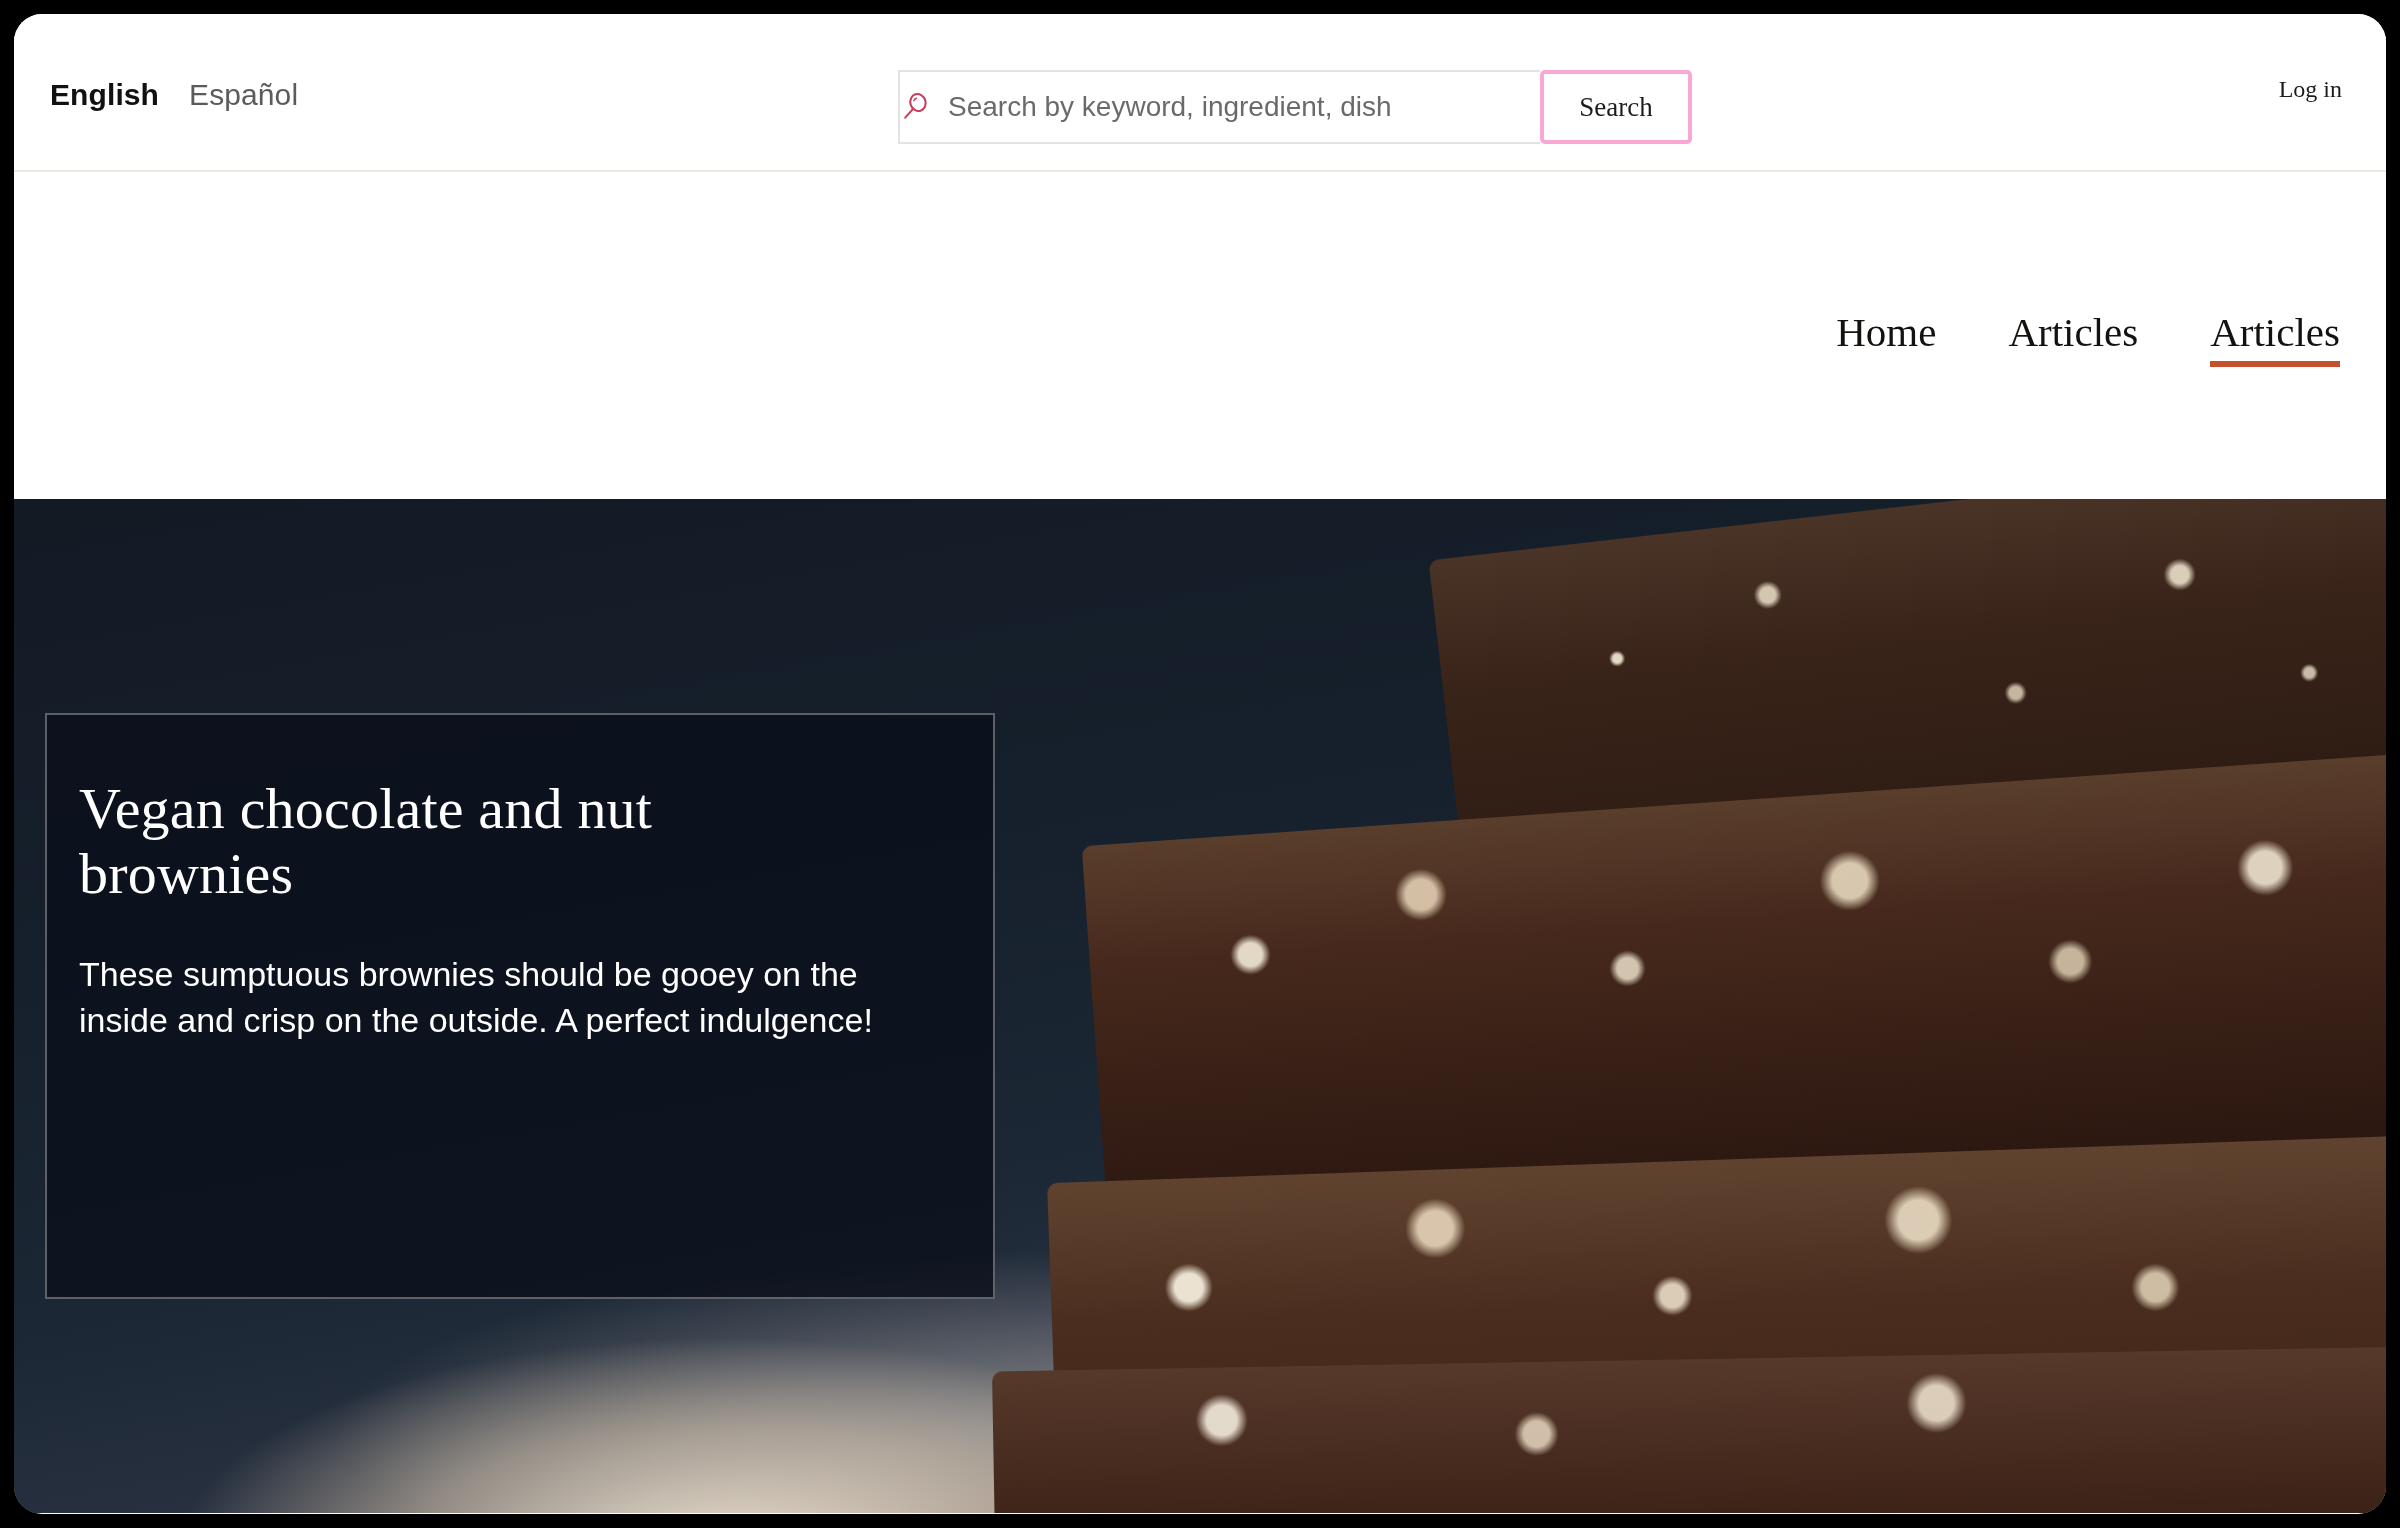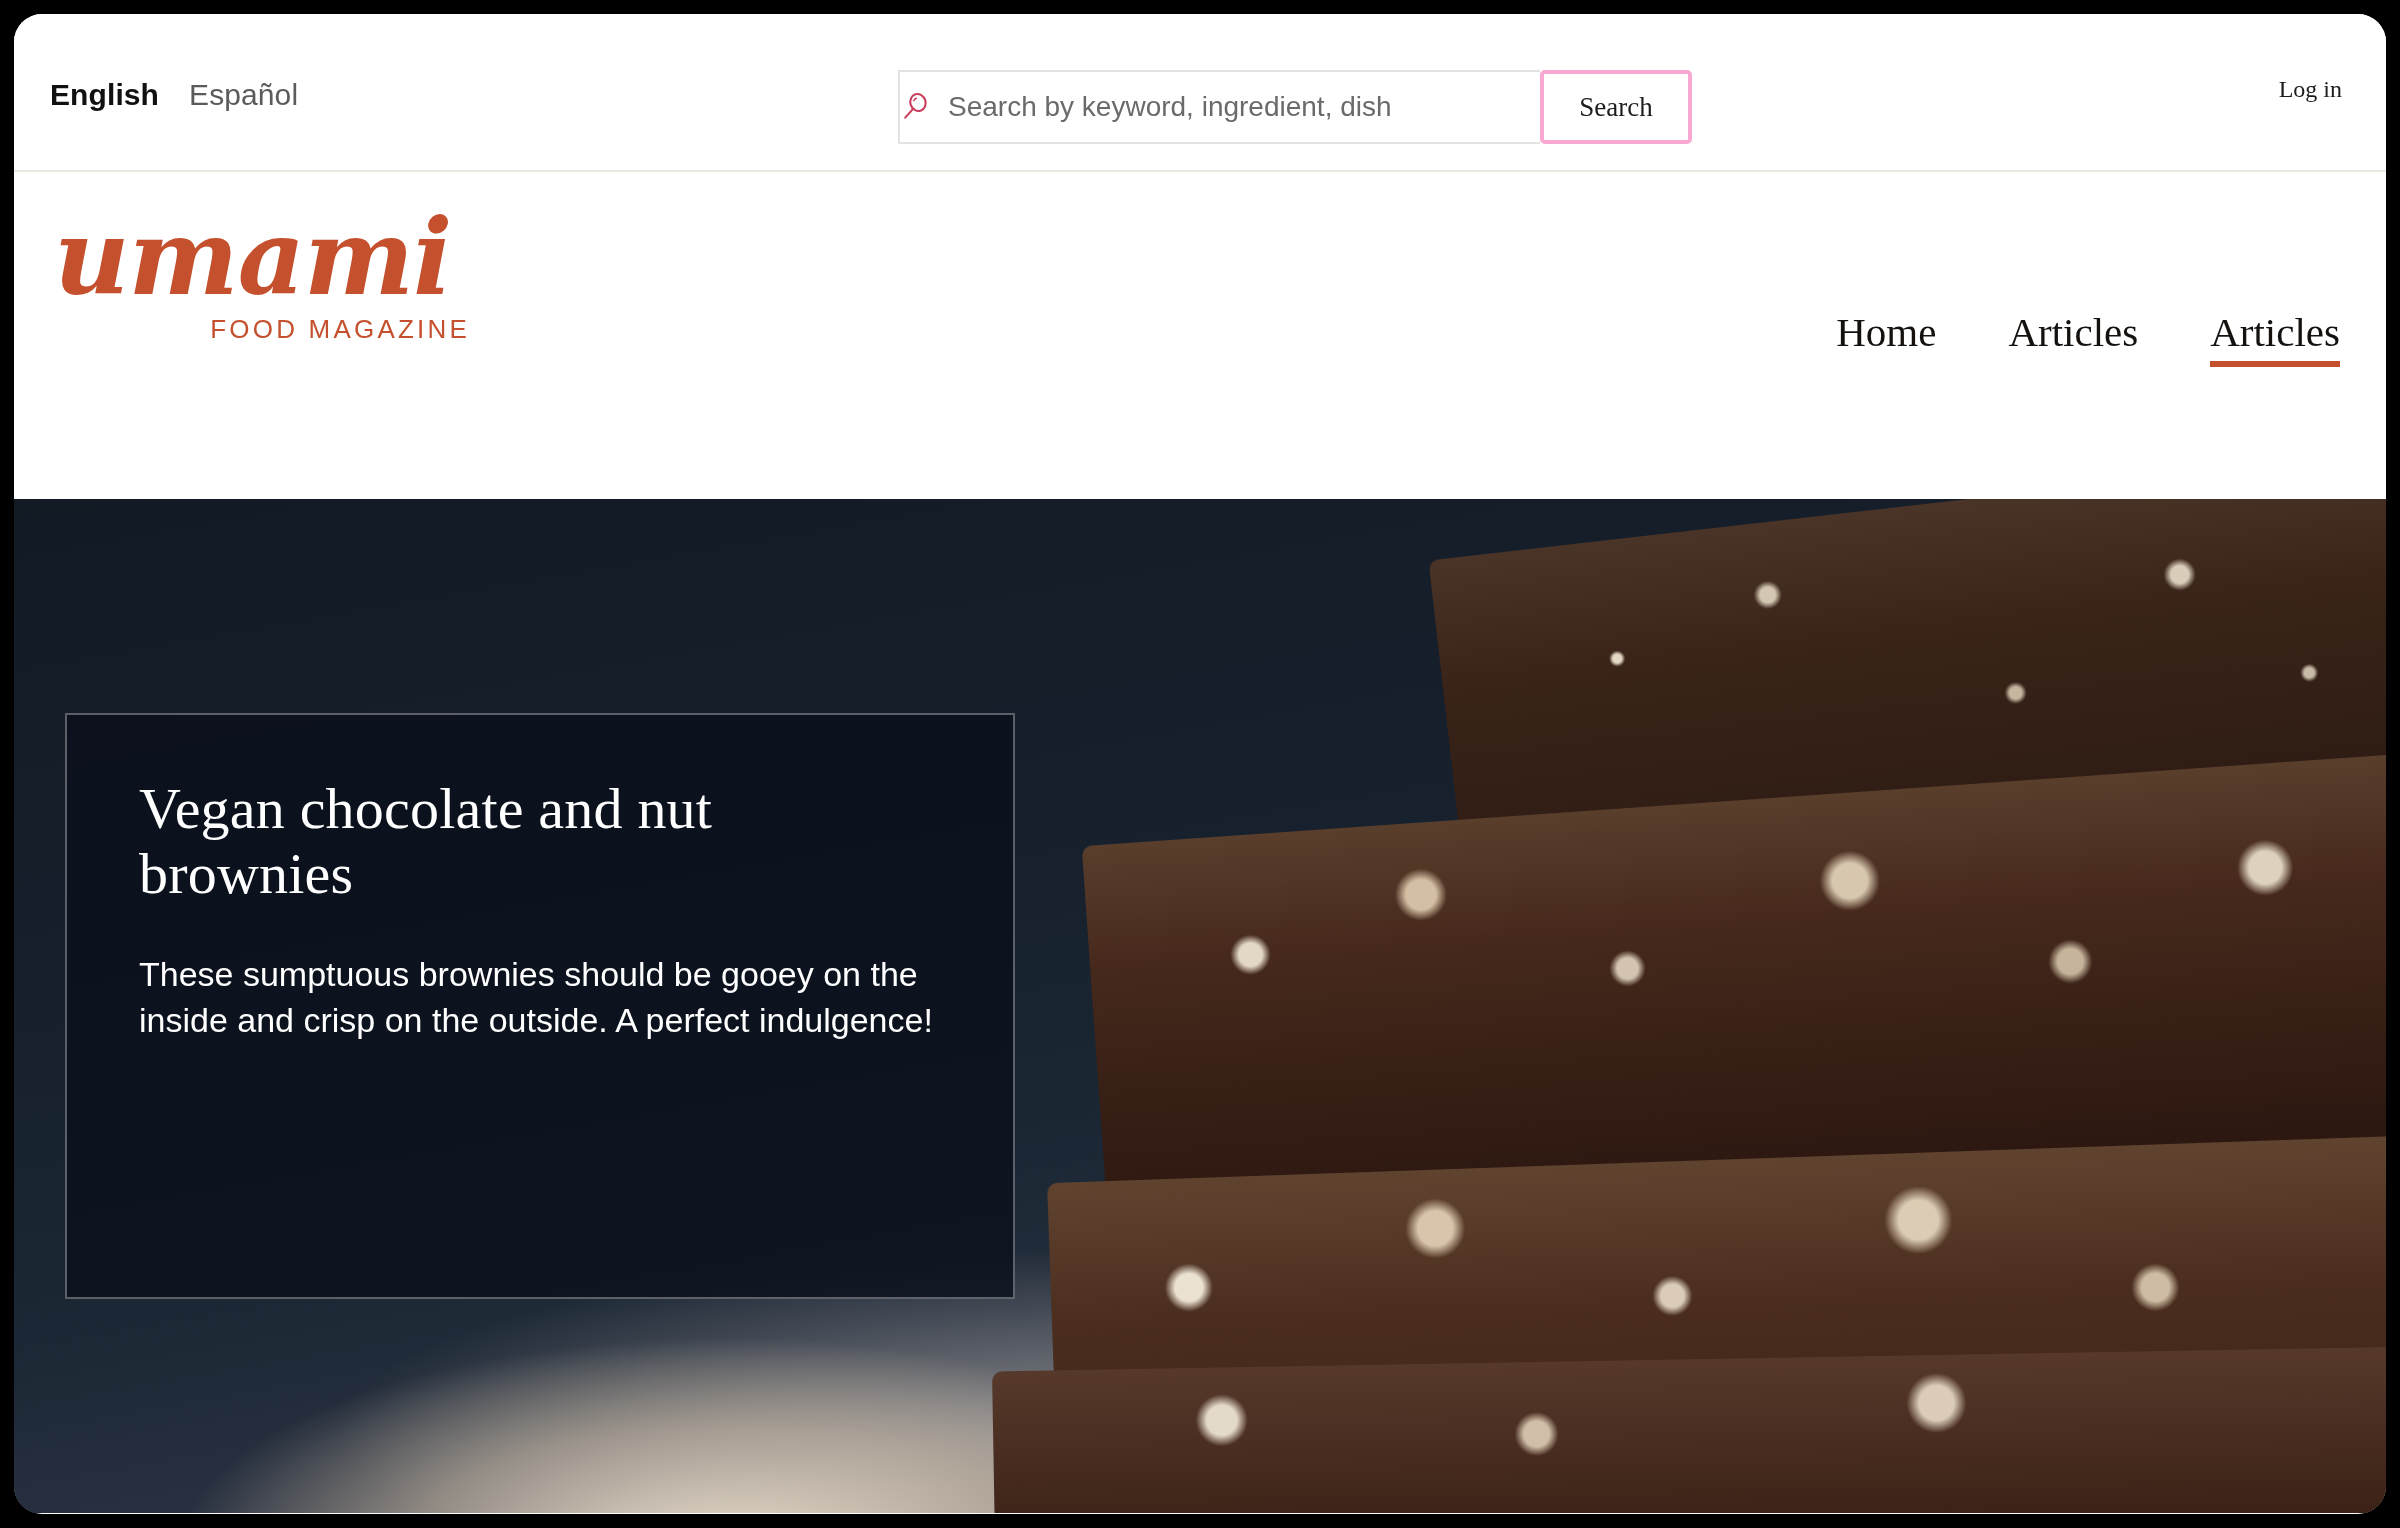--- a/index.html
+++ b/index.html
@@ -254,22 +254,21 @@
 
   
   .hero-card {
     position: absolute;
     left: 31px;
     top: 214px;
     width: 950px;
     height: 586px;
     background: rgba(10, 15, 26, .80);
     border: 2px solid rgba(190,190,190,.45);
-    padding: 62px 64px 0 72px;
-    margin-left: 20px;
+    padding: 62px 64px 0 32px;
   }
   .hero-title {
     font-family: "Liberation Serif", serif;
     font-weight: 400;
     font-size: 58px;
     line-height: 1.12;
     color: #ffffff;
     max-width: 700px;
     letter-spacing: .2px;
   }
@@ -321,24 +320,20 @@
           <input class="search-input" type="text" placeholder="Search by keyword, ingredient, dish" style="">
         </div>
         <button class="search-button">Search</button>
       </div>
 
       <a class="login-link" href="#">Log in</a>
     </div>
 
     <div class="masthead">
 
-      <a class="logo" href="#">
-        <span class="logo-word">umami</span>
-        <span class="logo-sub">FOOD MAGAZINE</span>
-      </a>
 
       <nav class="main-nav">
         <a class="nav-link" href="#">Home</a>
         <a class="nav-link" href="#">Articles</a>
         <a class="nav-link is-active" href="#">Articles</a>
       </nav>
     </div>
 
     <div class="hero">
 

